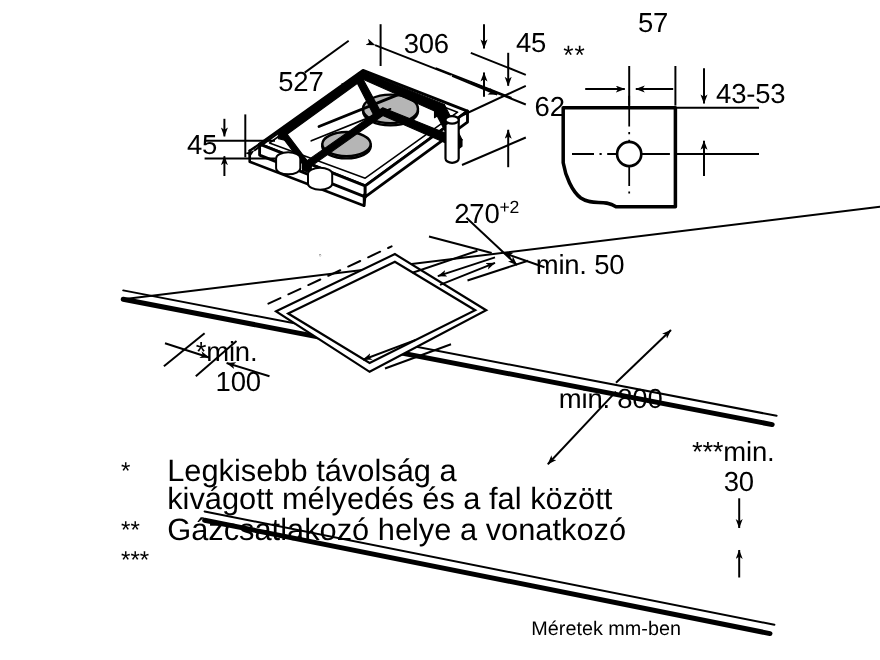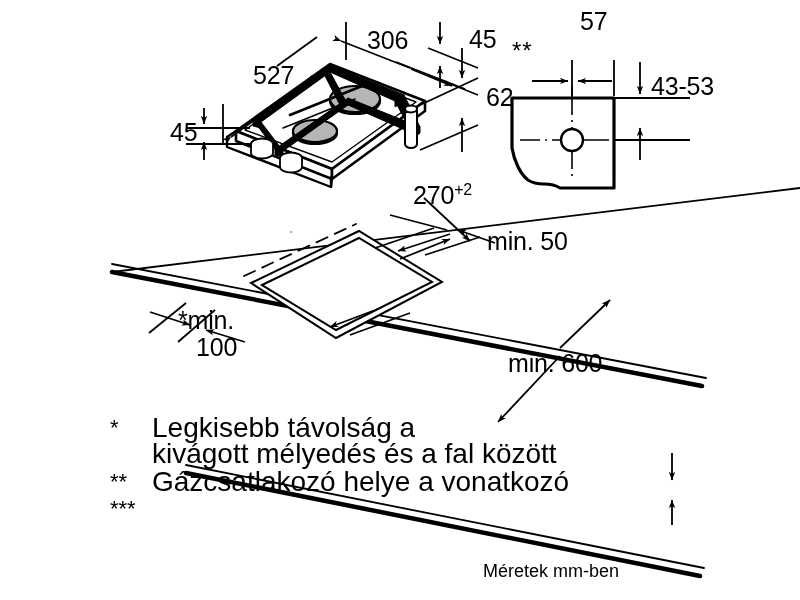--- a/index.html
+++ b/index.html
@@ -257,24 +257,25 @@
 
   <div class="lbl dim" style="left:651px; top:73px;">43-53</div>
 
   <div class="lbl dim" style="left:512px; top:38px; font-size:24px; letter-spacing:1px;">**</div>
 
   <div class="lbl dim" style="left:413px; top:182px;"><span>270</span><sup>+2</sup></div>
 
 
   <div class="lbl dim" style="left:487px; top:228px;">min. 50</div>
 
-  <div class="lbl dim" style="left:508px; top:350px;">min. 600</div>
+  <div class="lbl dim" style="left:508px; top:350px;">min. 800</div>
 
   <div class="lbl dim two-line" style="left:134px; top:307px;"><span>*min.</span><br><span style="margin-left:18px; display:inline-block;">100</span></div>
 
+  <div class="lbl dim two-line" style="left:585px; top:398px;"><span>***min.</span><br><span style="margin-left:29px; display:inline-block;">30</span></div>
 
   <div class="lbl note-marker" style="left:110px; top:415px;">*</div>
   <div class="lbl note" style="left:152px; top:415px;"><span>Legkisebb távolság a</span><br><span>kivágott mélyedés és a fal között</span></div>
 
   <div class="lbl note-marker" style="left:110px; top:469px;">**</div>
   <div class="lbl note" style="left:152px; top:469px;">Gázcsatlakozó helye a vonatkozó</div>
 
   <div class="lbl note-marker" style="left:110px; top:496px;">***</div>
 
   <div class="lbl unitnote" style="left:483px; top:562px;">Méretek mm-ben</div>

